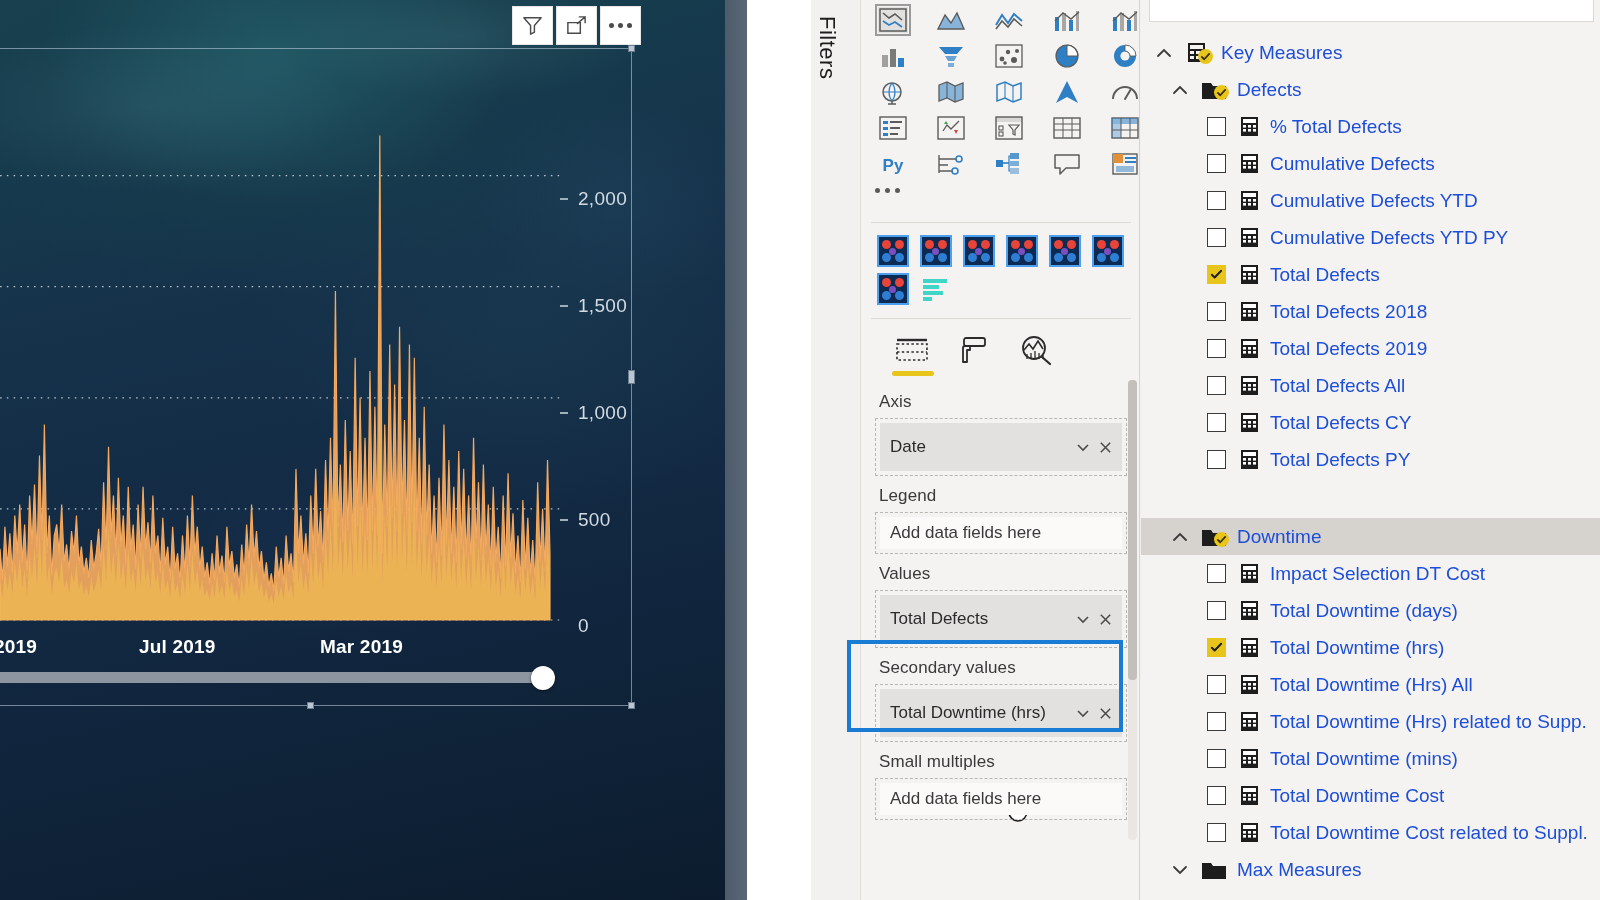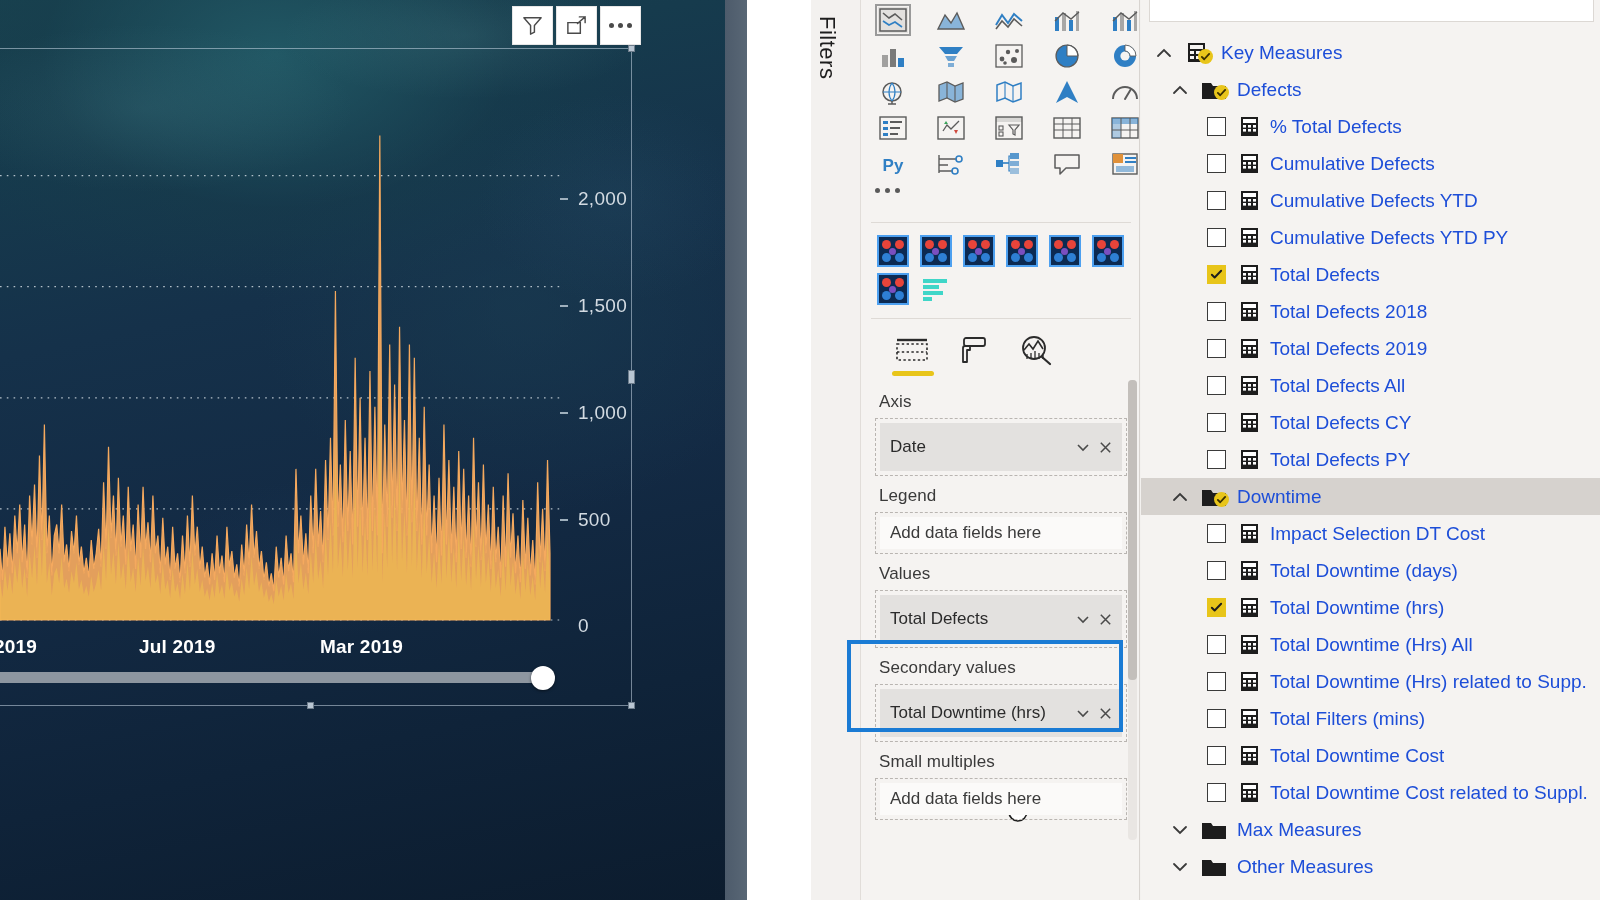--- a/index.html
+++ b/index.html
@@ -895,21 +895,21 @@
             <rect x="3" y="9" width="3" height="2.6" fill="#ffffff"></rect>
             <rect x="8" y="9" width="3" height="2.6" fill="#ffffff"></rect>
             <rect x="13" y="9" width="3" height="2.6" fill="#ffffff"></rect>
             <rect x="3" y="13" width="3" height="2.6" fill="#ffffff"></rect>
             <rect x="8" y="13" width="3" height="2.6" fill="#ffffff"></rect>
             <rect x="13" y="13" width="3" height="2.6" fill="#ffffff"></rect>
           </svg>
         </span>
         <span class="flabel">Total Defects PY</span>
       </div>
-      <div class="frow hovered" style="padding-left: 22px;">
+      <div class="frow hovered" style="padding-left: 22px; margin-top: 40px;">
         <span class="chev">
           <svg width="20" height="20" viewBox="0 0 20 20">
             <path d="M4 13l6-6 6 6" fill="none" stroke="#3a3a3a" stroke-width="1.8" stroke-linecap="round"></path>
           </svg>
         </span>
         <span class="folder-ic">
           <svg width="26" height="22" viewBox="0 0 26 22">
             <path d="M1 4h9l2 3h13v13H1z" fill="#1d1d1d"></path>
           </svg>
           <span class="badge-check">
@@ -1011,21 +1011,21 @@
             <rect x="1" y="1" width="17" height="19" fill="#1d1d1d"></rect>
             <rect x="3" y="3" width="13" height="4" fill="#ffffff"></rect>
             <rect x="3" y="9" width="3" height="2.6" fill="#ffffff"></rect>
             <rect x="8" y="9" width="3" height="2.6" fill="#ffffff"></rect>
             <rect x="13" y="9" width="3" height="2.6" fill="#ffffff"></rect>
             <rect x="3" y="13" width="3" height="2.6" fill="#ffffff"></rect>
             <rect x="8" y="13" width="3" height="2.6" fill="#ffffff"></rect>
             <rect x="13" y="13" width="3" height="2.6" fill="#ffffff"></rect>
           </svg>
         </span>
-        <span class="flabel">Total Filters (mins)</span>
+        <span class="flabel">Total Downtime (mins)</span>
       </div>
       <div class="frow" style="padding-left: 50px;">
         <span class="cbox"></span>
         <span class="meas-ic">
           <svg width="19" height="21" viewBox="0 0 19 21">
             <rect x="1" y="1" width="17" height="19" fill="#1d1d1d"></rect>
             <rect x="3" y="3" width="13" height="4" fill="#ffffff"></rect>
             <rect x="3" y="9" width="3" height="2.6" fill="#ffffff"></rect>
             <rect x="8" y="9" width="3" height="2.6" fill="#ffffff"></rect>
             <rect x="13" y="9" width="3" height="2.6" fill="#ffffff"></rect>

